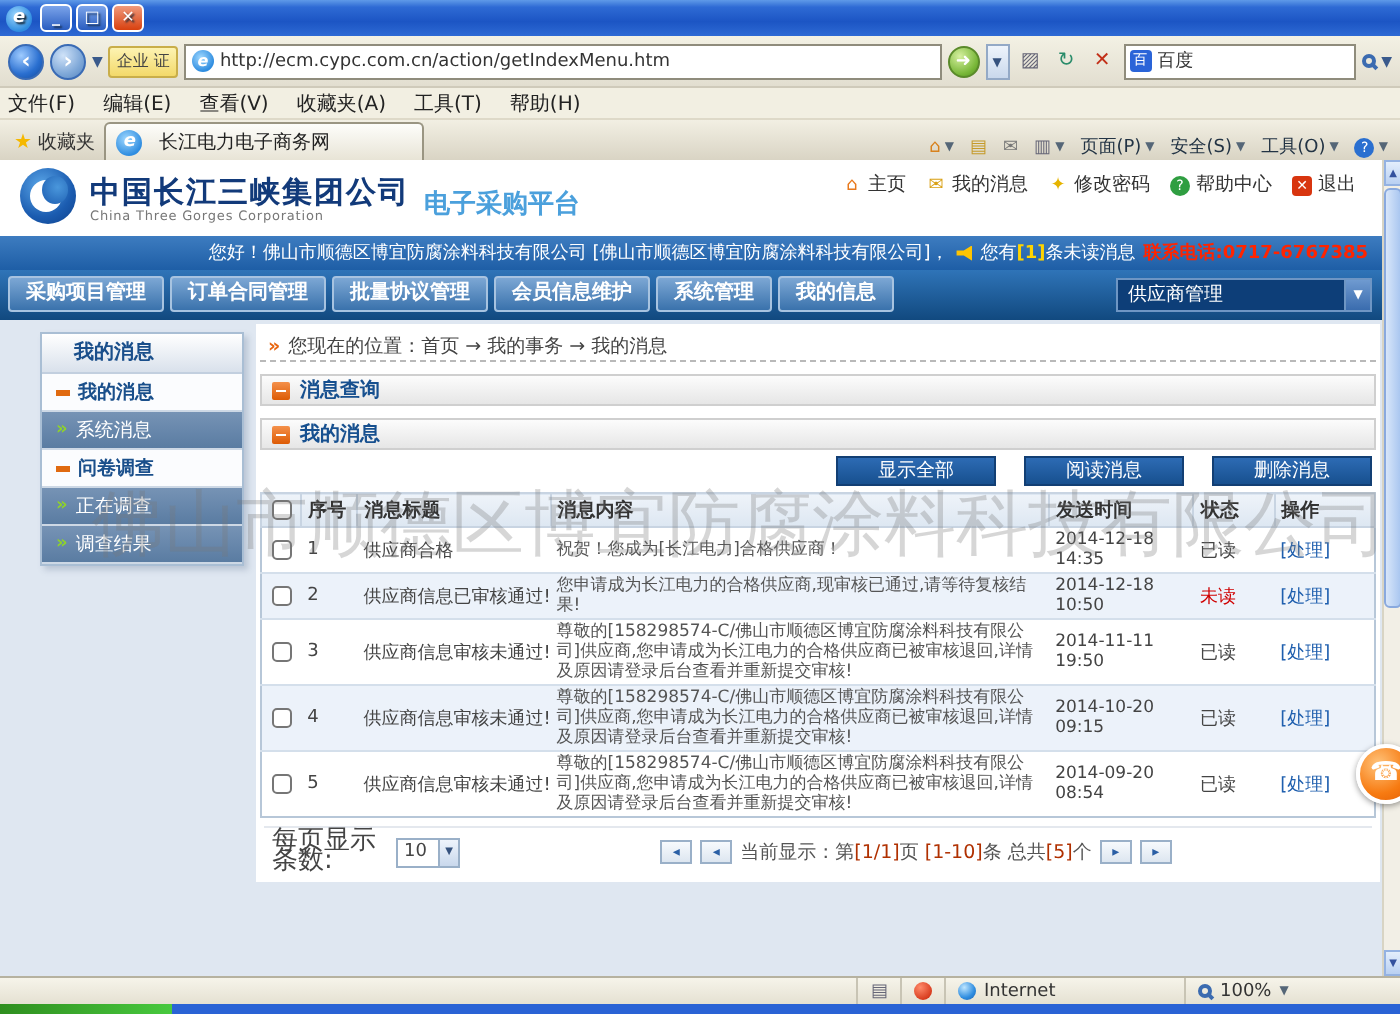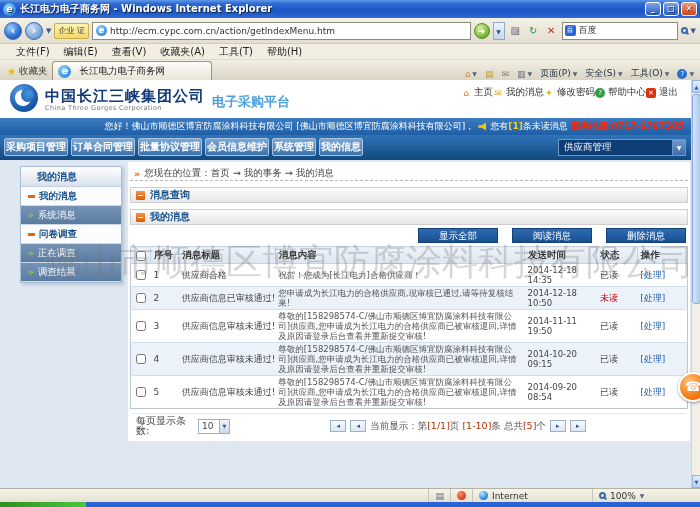--- a/index.html
+++ b/index.html
@@ -29,21 +29,21 @@
 .tool-ico{width:15px;height:18px;text-align:center;line-height:17px;font-size:10px;flex:none}
 .tool-ico.compat{color:#667}
 .tool-ico.refresh{color:#2a8c6a}
 .tool-ico.stop{color:#c23018;font-weight:bold}
 .search-box{width:116px;height:18px;background:#fff;border:1px solid #8f8c7c;display:flex;align-items:center;padding:0 2px;gap:3px;flex:none}
 .baidu{width:11px;height:11px;background:#2a64d8;border-radius:2px;color:#fff;font-size:7px;line-height:11px;text-align:center;flex:none}
 .search-text{flex:1;color:#333;font-size:9px;white-space:nowrap;overflow:hidden}
 .mag{display:inline-block;width:7px;height:7px;border:2px solid #3b6bb0;border-radius:50%;position:relative;flex:none}
 .mag::after{content:"";position:absolute;width:4px;height:2px;background:#3b6bb0;right:-3px;bottom:-2px;transform:rotate(45deg)}
 
-.menubar{position:absolute;top:44px;left:0;width:700px;height:16px;background:#f2efe2;display:flex;align-items:center;gap:14px;padding:0 16px;font-size:10px;color:#222;border-bottom:1px solid #ded9c8}
+.menubar{position:absolute;top:44px;left:0;width:700px;height:16px;background:#f2efe2;display:flex;align-items:center;gap:14px;padding:0 4px;font-size:10px;color:#222;border-bottom:1px solid #ded9c8}
 .tabsbar{position:absolute;top:60px;left:0;width:700px;height:20px;background:linear-gradient(#f2efe3,#d9d4c4);display:flex;align-items:flex-end;padding:0 2px}
 .favbtn{display:flex;align-items:center;height:17px;padding:0 5px;font-size:9.5px;color:#333;gap:3px}
 .star{color:#f5b800;font-size:10px}
 .btab{display:flex;align-items:center;gap:4px;height:19px;width:160px;background:linear-gradient(#fdfdfa,#e8e4d6);border:1px solid #9a9582;border-bottom:none;border-radius:3px 3px 0 0;padding:0 5px;font-size:9.5px;color:#222;overflow:hidden;white-space:nowrap}
 .cmdbar{margin-left:auto;display:flex;align-items:center;gap:8px;padding-right:4px;font-size:9px;color:#234}
 .cmd{display:flex;align-items:center;gap:2px}
 .cmd .dd{font-size:6px;color:#567}
 .g-home{color:#d8821e;font-style:normal}
 .g-feed{color:#c59a2a;font-style:normal}
 .g-mail{color:#777;font-style:normal}
@@ -53,36 +53,36 @@
 
 .pagehead{position:absolute;top:80px;left:0;width:692px;height:38px;background:#fff}
 .logo{position:absolute;left:10px;top:4px;display:flex;align-items:flex-end;gap:7px}
 .logo-circ{width:28px;height:28px;border-radius:50%;background:radial-gradient(circle at 38% 32%,#5aa6e8,#1b5cb0 60%,#0d3f8a);position:relative;flex:none}
 .logo-circ::before{content:"";position:absolute;left:5px;top:6px;width:16px;height:16px;border-radius:50%;background:#fff}
 .logo-circ::after{content:"";position:absolute;left:11px;top:4px;width:13px;height:14px;border-radius:50%;background:radial-gradient(circle at 60% 40%,#4a97dc,#1b5cb0)}
 .company{line-height:1.05}
 .company .cn{font-size:15px;font-weight:bold;color:#123a7a;letter-spacing:1px}
 .company .en{font-size:6.5px;color:#777;letter-spacing:.4px}
 .platform{font-size:13px;font-weight:bold;color:#4ba0dc;padding-bottom:1px;white-space:nowrap}
-.qlinks{position:absolute;right:14px;top:6px;display:flex;font-size:9.5px;color:#333;align-items:center}
+.qlinks{position:absolute;right:14px;top:6px;display:flex;gap:10px;font-size:9.5px;color:#333;align-items:center}
 .qlink{display:flex;align-items:center;gap:3px;white-space:nowrap}
 .qicon{display:inline-block;width:10px;height:10px;font-style:normal;font-size:9px;line-height:10px;text-align:center}
 .home-icon{color:#e8791d}.home-icon::before{content:"⌂"}
 .mail-icon{color:#d9a015}.mail-icon::before{content:"✉"}
 .key-icon{color:#e6b400}.key-icon::before{content:"✦"}
 .help-icon{background:#2f9e41;border-radius:50%;color:#fff;font-size:7px}.help-icon::before{content:"?"}
 .exit-icon{background:#d8350f;border-radius:2px;color:#fff;font-size:7px}.exit-icon::before{content:"✕"}
 
 .welcome{position:absolute;top:118px;left:0;width:692px;height:17px;background:linear-gradient(#3d7cc0,#1e5ea6);color:#fff;font-size:9px;display:flex;align-items:center;justify-content:flex-end;padding:0 8px;gap:4px;white-space:nowrap;overflow:hidden}
 .speaker{display:inline-block;width:8px;height:8px;background:#ffc400;clip-path:polygon(0 35%,45% 35%,100% 0,100% 100%,45% 65%,0 65%);flex:none}
 .unread-count{color:#ffd400;font-weight:bold}
 .welcome .phone{color:#ff2400;font-weight:bold}
 
 .navbar{position:absolute;top:135px;left:0;width:692px;height:25px;background:linear-gradient(#2f74b8,#11497f);display:flex;align-items:center;padding:2px 6px 3px 4px;gap:3px}
-.ntab{height:18px;line-height:16px;padding:0 1px;background:linear-gradient(#7ca7d4,#3a72ac);border:1px solid #a7c3e0;border-radius:2px;color:#fff;font-size:10px;font-weight:bold;white-space:nowrap}
+.ntab{height:18px;line-height:16px;padding:0 8px;background:linear-gradient(#7ca7d4,#3a72ac);border:1px solid #a7c3e0;border-radius:2px;color:#fff;font-size:10px;font-weight:bold;white-space:nowrap}
 .role-dd{margin-left:auto;width:128px;height:17px;background:#0d3e78;border:1px solid #6e96c4;display:flex;align-items:center;color:#fff;font-size:9.5px;padding-left:5px}
 .role-dd .dd{margin-left:auto;width:13px;height:15px;background:linear-gradient(#6f9ad0,#3a6cae);color:#fff;font-size:6px;text-align:center;line-height:15px;border-left:1px solid #6e96c4}
 
 .content{position:absolute;top:160px;left:0;width:692px;height:328px;background:#dfe7f1}
 .sidebar{position:absolute;left:20px;top:6px;width:102px;background:#fff;border:1px solid #a9bed4;box-shadow:2px 2px 3px rgba(80,100,130,.25)}
 .side-head{height:20px;background:linear-gradient(#ffffff,#d9e1ec);border-bottom:1px solid #c2cfdf;color:#1a4f8b;font-weight:bold;line-height:20px;padding-left:16px;font-size:10px}
 .side-item{height:19px;display:flex;align-items:center;gap:4px;padding-left:7px;font-size:9.5px;border-bottom:1px solid #cdd8e5}
 .side-item.group{background:#fbfcfe;color:#1a4f8b;font-weight:bold}
 .side-item.sub{background:linear-gradient(#7693b5,#5a7ca2);color:#fff}
 .bullet.dash{width:7px;height:3px;background:#e06a10;flex:none}
@@ -103,21 +103,21 @@
 .msg tr.even td{background:#ecf2fa}
 .msg td.c-check,.msg th.c-check{text-align:center;padding:0}
 .msg input[type=checkbox]{width:10px;height:10px;margin:0;vertical-align:middle}
 .msg td.c-title{white-space:nowrap}
 .msg td.c-content{font-size:8.5px;line-height:10px;color:#555;max-height:22px}
 .msg td.c-time{font-size:8.5px;line-height:10px}
 .msg td.c-status.unread{color:#cf0000;font-weight:normal}
 .op-link{color:#1f5fae;cursor:pointer}
 
 .pager{display:flex;align-items:center;margin:4px 2px 0;padding:2px 4px;font-size:9.5px;color:#444;gap:4px;border-top:1px solid #e4e8ee}
-.pp-label{width:58px;line-height:10px;font-size:10px}
+.pp-label{width:58px;line-height:10px;font-size:13px}
 .pp-select{width:32px;height:15px;border:1px solid #9ab0c8;background:#fff;display:flex;align-items:center;padding-left:3px;font-size:9px}
 .pp-select .dd{margin-left:auto;width:10px;height:13px;background:linear-gradient(#eef4fc,#c9d8ec);border-left:1px solid #9ab0c8;font-size:5px;text-align:center;line-height:13px;color:#35527e}
 .pg-center{flex:1;display:flex;align-items:center;justify-content:center;gap:4px;white-space:nowrap}
 .pg-btn{width:16px;height:12px;border:1px solid #9ab0c8;background:linear-gradient(#f7fafd,#dde6f0);color:#2a5fa5;font-size:7px;line-height:11px;text-align:center}
 .pg-text{color:#555}
 .pg-num{color:#b03000}
 
 .watermark{position:absolute;left:46px;top:238px;font-size:36px;color:rgba(118,118,118,.30);white-space:nowrap;pointer-events:none;z-index:9}
 
 .vscroll{position:absolute;right:0;top:80px;width:9px;height:408px;background:#f2efe6;border-left:1px solid #d8d4c4}
@@ -137,21 +137,20 @@
 .sb-dd{font-size:6px;color:#567}
 
 .taskbar{position:absolute;top:502px;left:0;width:700px;height:5px;background:#2a63d5}
 .taskbar .start{position:absolute;left:0;top:0;width:86px;height:5px;background:linear-gradient(90deg,#2f8e1f,#48c93e)}
 </style>
 </head>
 <body>
 
 <div class="titlebar">
   <span class="ie-ico">e</span>
-  <span class="wtitle">长江电力电子商务网 - Windows Internet Explorer</span>
   <span class="winbtns">
     <span class="wb min">_</span>
     <span class="wb max">□</span>
     <span class="wb close">✕</span>
   </span>
 </div>
 
 <div class="addrbar">
   <span class="navcirc back">‹</span>
   <span class="navcirc fwd">›</span>

